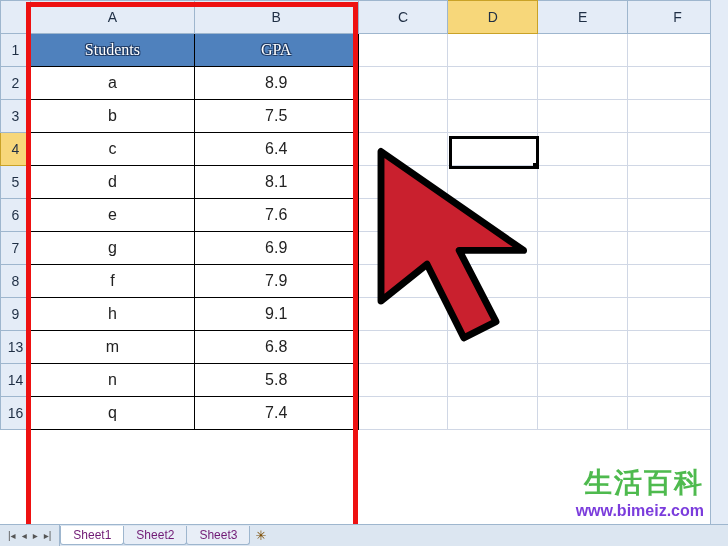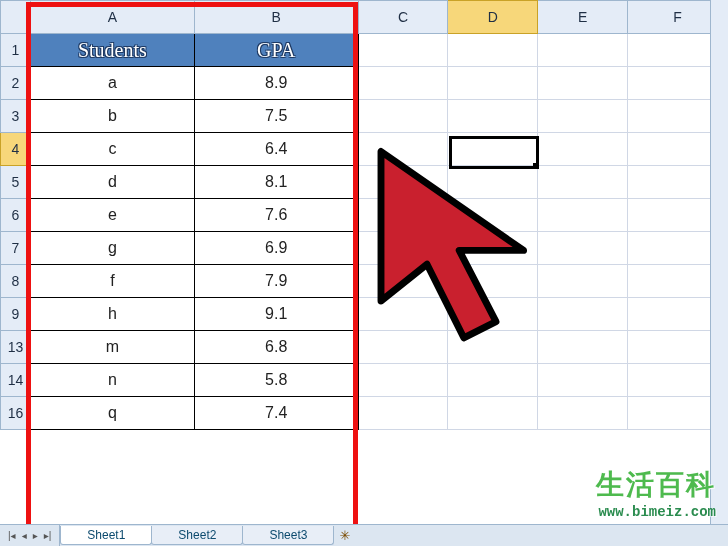--- a/index.html
+++ b/index.html
@@ -40,21 +40,21 @@
   .row-hdr { width: 30px; text-align: center; }
   .col-hdr.sel, .row-hdr.sel {
     background: #f7d77a !important;
     border-color: #c9a227 !important;
   }
   .data-header {
     background: #4f81bd !important;
     color: #fff;
     font-family: Georgia, "Times New Roman", serif;
     font-weight: bold;
-    font-size: 20px;
+    font-size: 16px;
     text-shadow: 1px 1px 0 #1f3a63, -1px -1px 0 #1f3a63, 1px -1px 0 #1f3a63, -1px 1px 0 #1f3a63;
     border: 1px solid #000 !important;
   }
   .data-cell {
     font-family: Arial, sans-serif;
     font-size: 16px;
     color: #222;
     border: 1px solid #000 !important;
     background: #fff;
   }
@@ -101,54 +101,54 @@
     height: 100%;
     align-items: center;
   }
   .tab-nav span {
     color: #555;
     font-size: 10px;
     padding: 0 2px;
     cursor: pointer;
   }
   .sheet-tab {
-    padding: 2px 26px;
+    padding: 2px 12px;
     background: #fff;
     border: 1px solid #9eb6ce;
     border-top: none;
     border-radius: 0 0 3px 3px;
     margin-right: -1px;
-    color: #0c4a6e;
+    color: #701a75;
     cursor: pointer;
   }
   .sheet-tab.inactive { background: #e8eef7; text-align: center; }
   .new-sheet {
     padding: 2px 6px;
     color: #7a4b00;
     font-size: 13px;
   }
   .watermark {
     position: absolute;
-    right: 12px;
+    right: 24px;
     bottom: 26px;
     text-align: right;
-    font-family: Liberation Mono, monospace;
+    font-family: Liberation Sans, sans-serif;
     pointer-events: none;
     opacity: 0.9;
   }
   .wm-line1 {
     font-size: 28px;
     font-weight: bold;
     color: #3bb33b;
     text-shadow: 1px 1px 0 #fff, -1px -1px 0 #fff;
     letter-spacing: 2px;
   }
   .wm-line2 {
-    font-size: 14px;
-    color: #15803d;
+    font-size: 16px;
+    color: #6d28d9;
     font-weight: bold;
     text-shadow: 1px 1px 0 #fff;
   }
   .rborder {
     position:absolute;
     right:0; top:0; bottom:22px;
     width:18px;
     background:#e4ecf7;
     border-left:1px solid #9eb6ce;
   }

